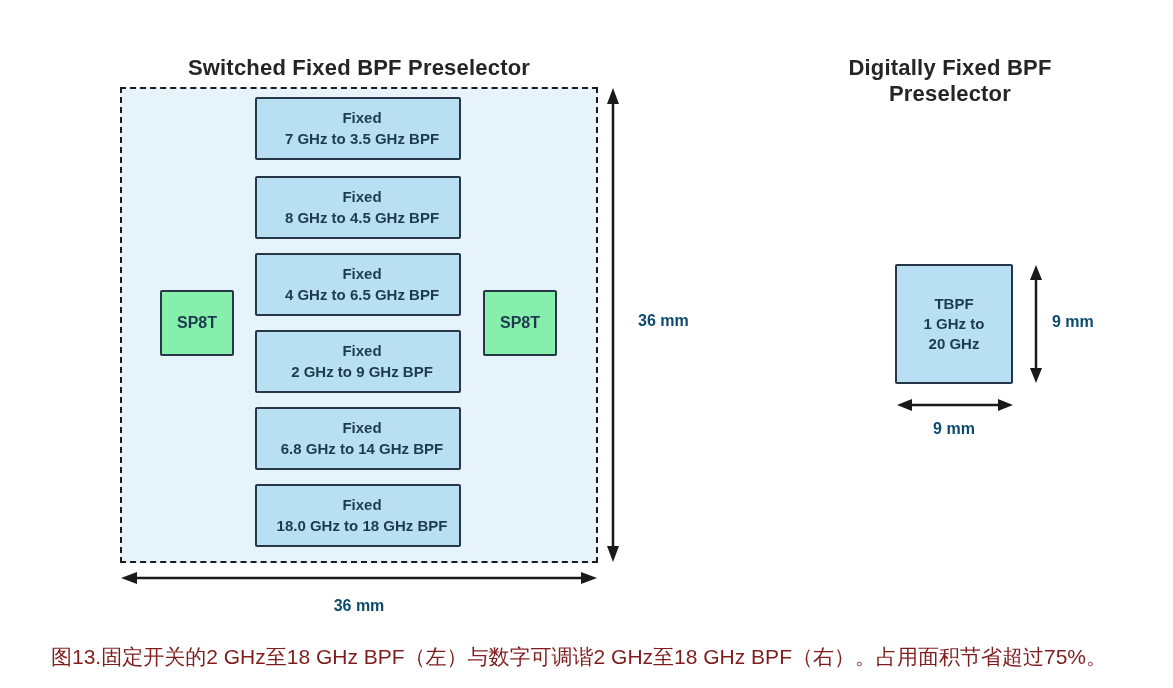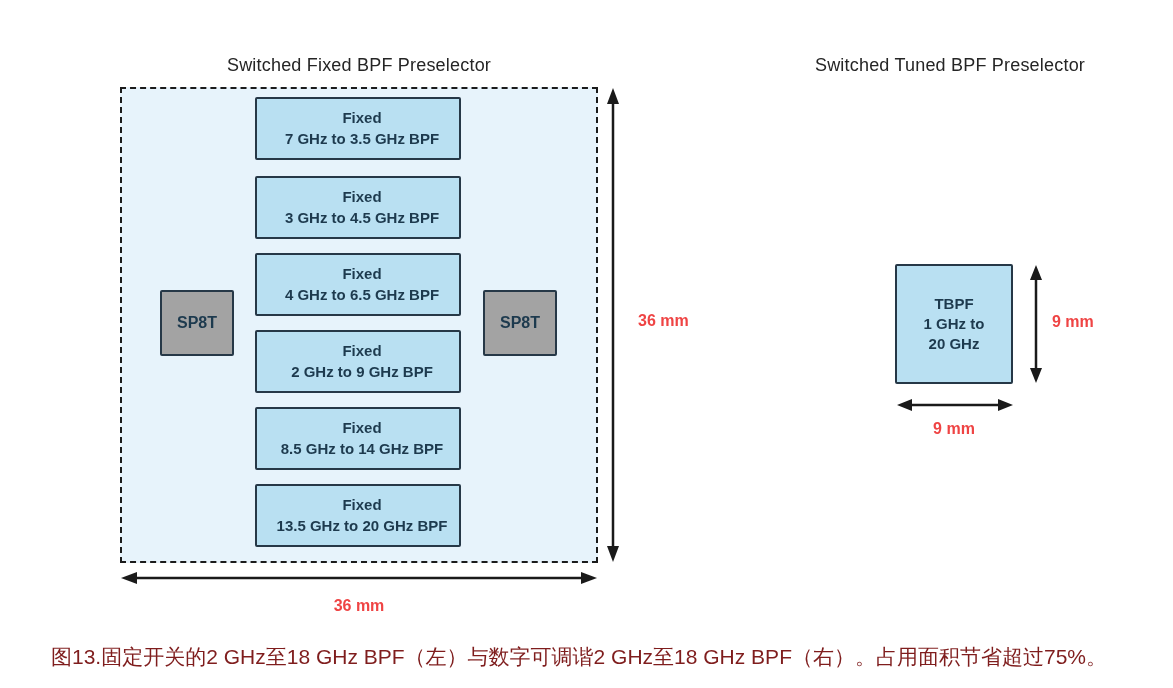--- a/index.html
+++ b/index.html
@@ -11,22 +11,22 @@
   .canvas {
     position: relative;
     width: 1173px;
     height: 688px;
     background: #ffffff;
     overflow: hidden;
   }
   .panel-title {
     position: absolute;
     text-align: center;
-    font-weight: normal;
-    font-size: 18px;
+    font-weight: bold;
+    font-size: 22px;
     color: #252525;
     letter-spacing: 0.2px;
   }
   .dashed-box {
     position: absolute;
     left: 120px;
     top: 87px;
     width: 478px;
     height: 476px;
     box-sizing: border-box;
@@ -51,21 +51,21 @@
     font-size: 15px;
     line-height: 1.35;
     color: #1d3a4e;
     padding-left: 8px;
   }
   .switch-block {
     position: absolute;
     width: 74px;
     height: 66px;
     box-sizing: border-box;
-    background: #a3a3a3;
+    background: #86efac;
     border: 2px solid #263847;
     border-radius: 2px;
     display: flex;
     align-items: center;
     justify-content: center;
     font-weight: bold;
     font-size: 16px;
     color: #1d3a4e;
   }
   .tbpf-block {
@@ -85,21 +85,21 @@
     text-align: center;
     font-weight: bold;
     font-size: 15px;
     line-height: 1.35;
     color: #1d3a4e;
   }
   .dim-label {
     position: absolute;
     font-weight: bold;
     font-size: 16px;
-    color: #ef4444;
+    color: #0c4a6e;
     white-space: nowrap;
   }
   .dim-label.centered {
     text-align: center;
   }
   .arrow-svg {
     position: absolute;
   }
   .arrow-svg line { stroke: #1a1a1a; stroke-width: 2.5; }
   .arrow-svg polygon { fill: #1a1a1a; }
@@ -122,37 +122,37 @@
   <div class="panel-title" style="left:120px; top:55px; width:478px;">Switched Fixed BPF Preselector</div>
 
   <div class="dashed-box"></div>
 
   <div class="fblock" style="top:97px;">
     <span>Fixed</span>
     <span>7 GHz to 3.5 GHz BPF</span>
   </div>
   <div class="fblock" style="top:176px;">
     <span>Fixed</span>
-    <span>3 GHz to 4.5 GHz BPF</span>
+    <span>8 GHz to 4.5 GHz BPF</span>
   </div>
   <div class="fblock" style="top:253px;">
     <span>Fixed</span>
     <span>4 GHz to 6.5 GHz BPF</span>
   </div>
   <div class="fblock" style="top:330px;">
     <span>Fixed</span>
     <span>2 GHz to 9 GHz BPF</span>
   </div>
   <div class="fblock" style="top:407px;">
     <span>Fixed</span>
-    <span>8.5 GHz to 14 GHz BPF</span>
+    <span>6.8 GHz to 14 GHz BPF</span>
   </div>
   <div class="fblock" style="top:484px;">
     <span>Fixed</span>
-    <span>13.5 GHz to 20 GHz BPF</span>
+    <span>18.0 GHz to 18 GHz BPF</span>
   </div>
 
   <div class="switch-block" style="left:160px; top:290px;">
     <span>SP8T</span>
   </div>
   <div class="switch-block" style="left:483px; top:290px;">
     <span>SP8T</span>
   </div>
 
   <svg class="arrow-svg" style="left:603px; top:87px;" width="20" height="476">
@@ -162,21 +162,21 @@
   </svg>
   <div class="dim-label" style="left:638px; top:312px;">36 mm</div>
 
   <svg class="arrow-svg" style="left:120px; top:568px;" width="478" height="20">
     <line x1="15" y1="10" x2="463" y2="10"></line>
     <polygon points="1,10 17,4 17,16"></polygon>
     <polygon points="477,10 461,4 461,16"></polygon>
   </svg>
   <div class="dim-label centered" style="left:120px; top:597px; width:478px;">36 mm</div>
 
-  <div class="panel-title" style="left:790px; top:55px; width:320px;">Switched Tuned BPF Preselector</div>
+  <div class="panel-title" style="left:790px; top:55px; width:320px;">Digitally Fixed BPF Preselector</div>
 
   <div class="tbpf-block">
     <span>TBPF</span>
     <span>1 GHz to</span>
     <span>20 GHz</span>
   </div>
 
   <svg class="arrow-svg" style="left:1026px; top:264px;" width="20" height="120">
     <line x1="10" y1="14" x2="10" y2="106"></line>
     <polygon points="10,1 4,16 16,16"></polygon>

